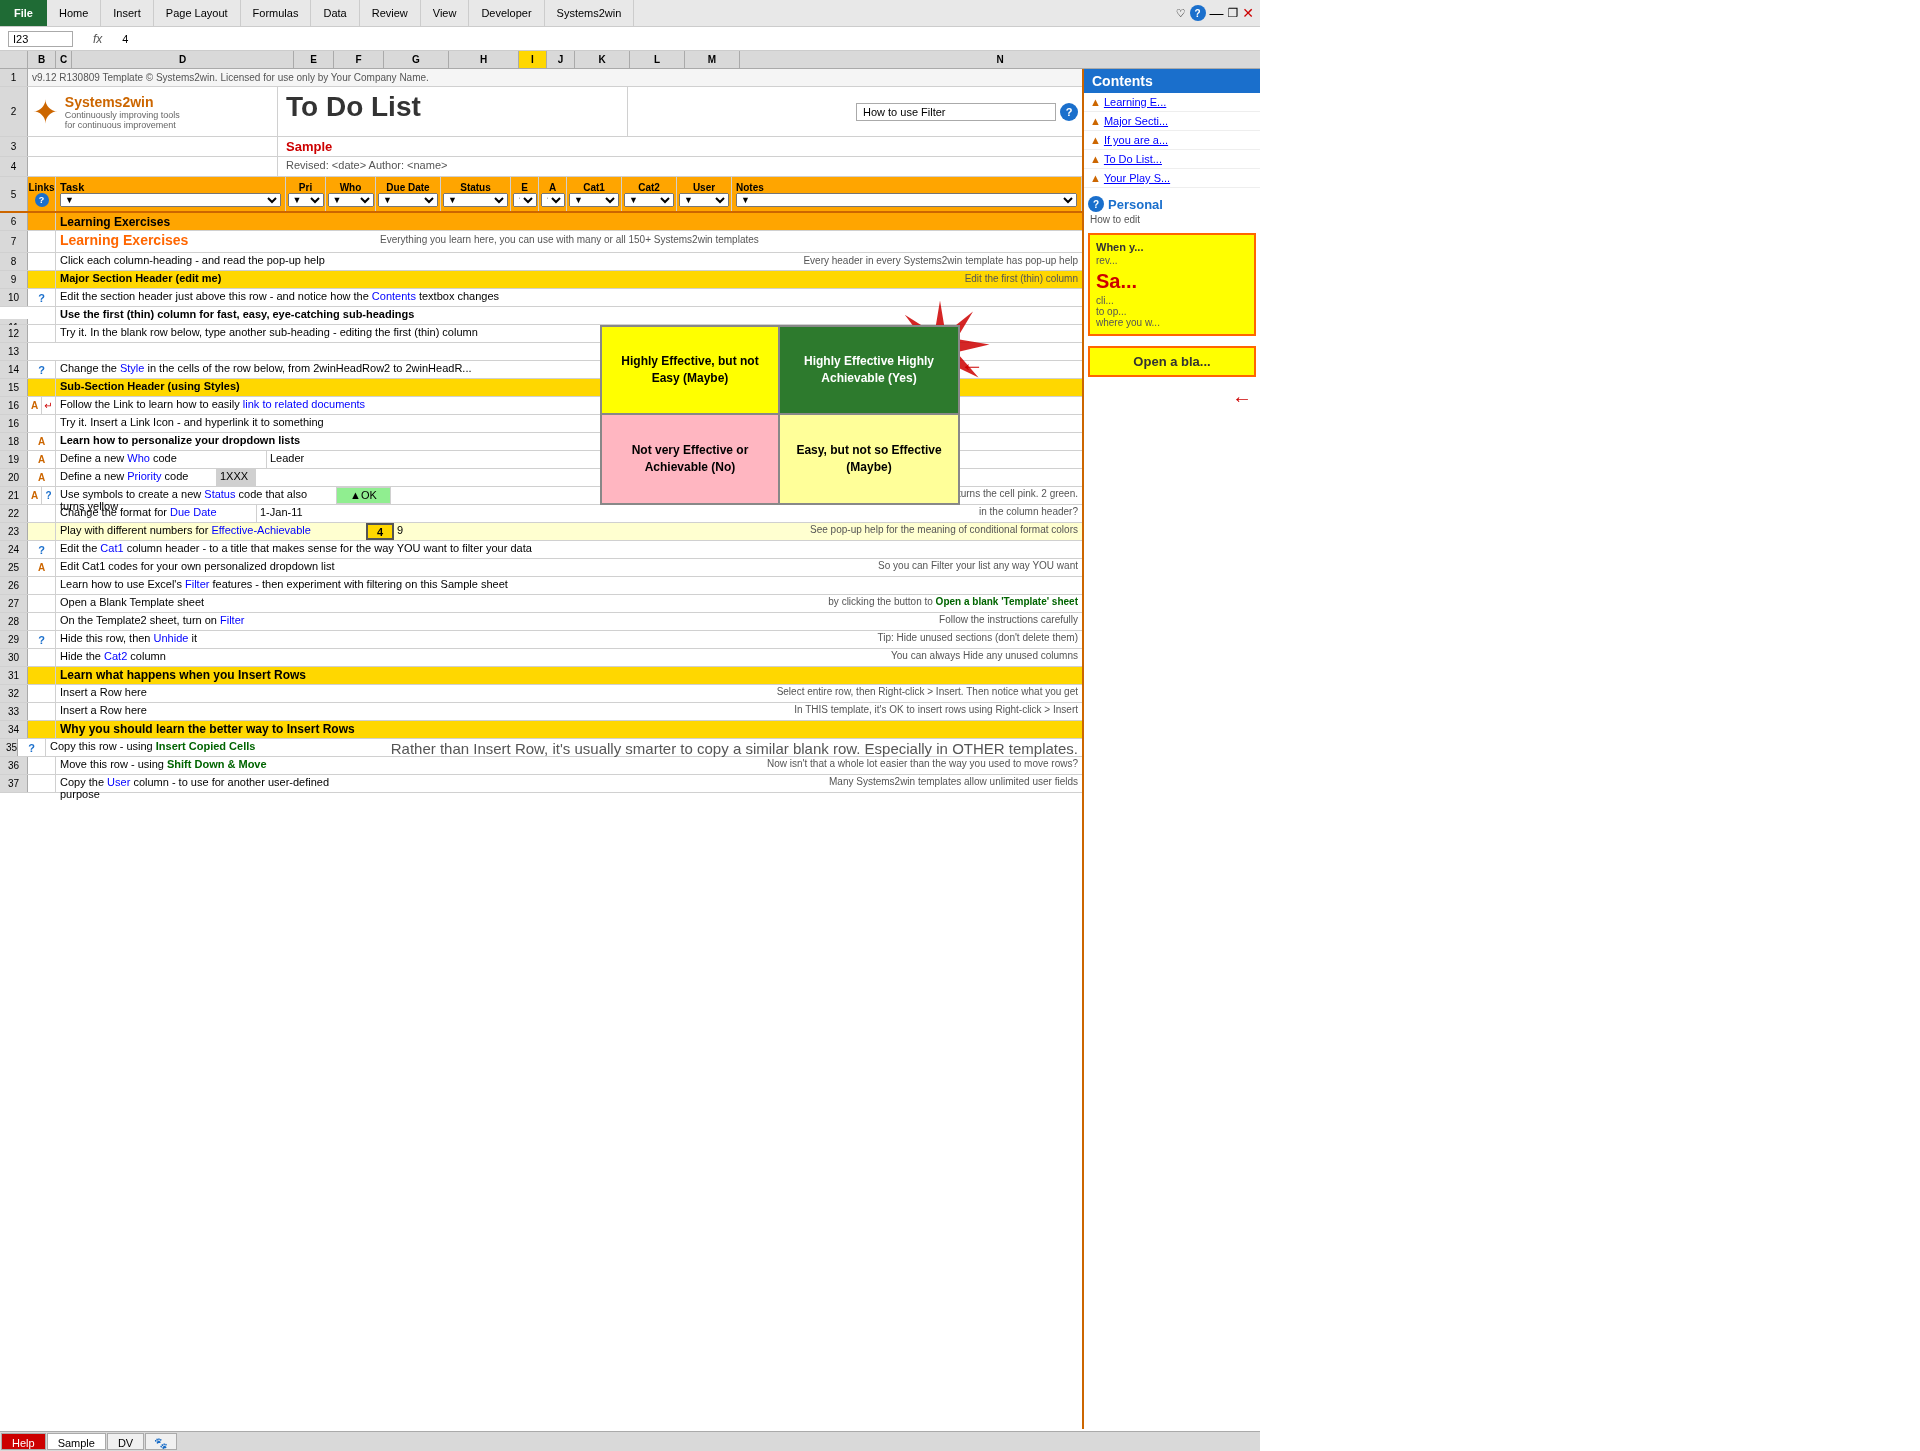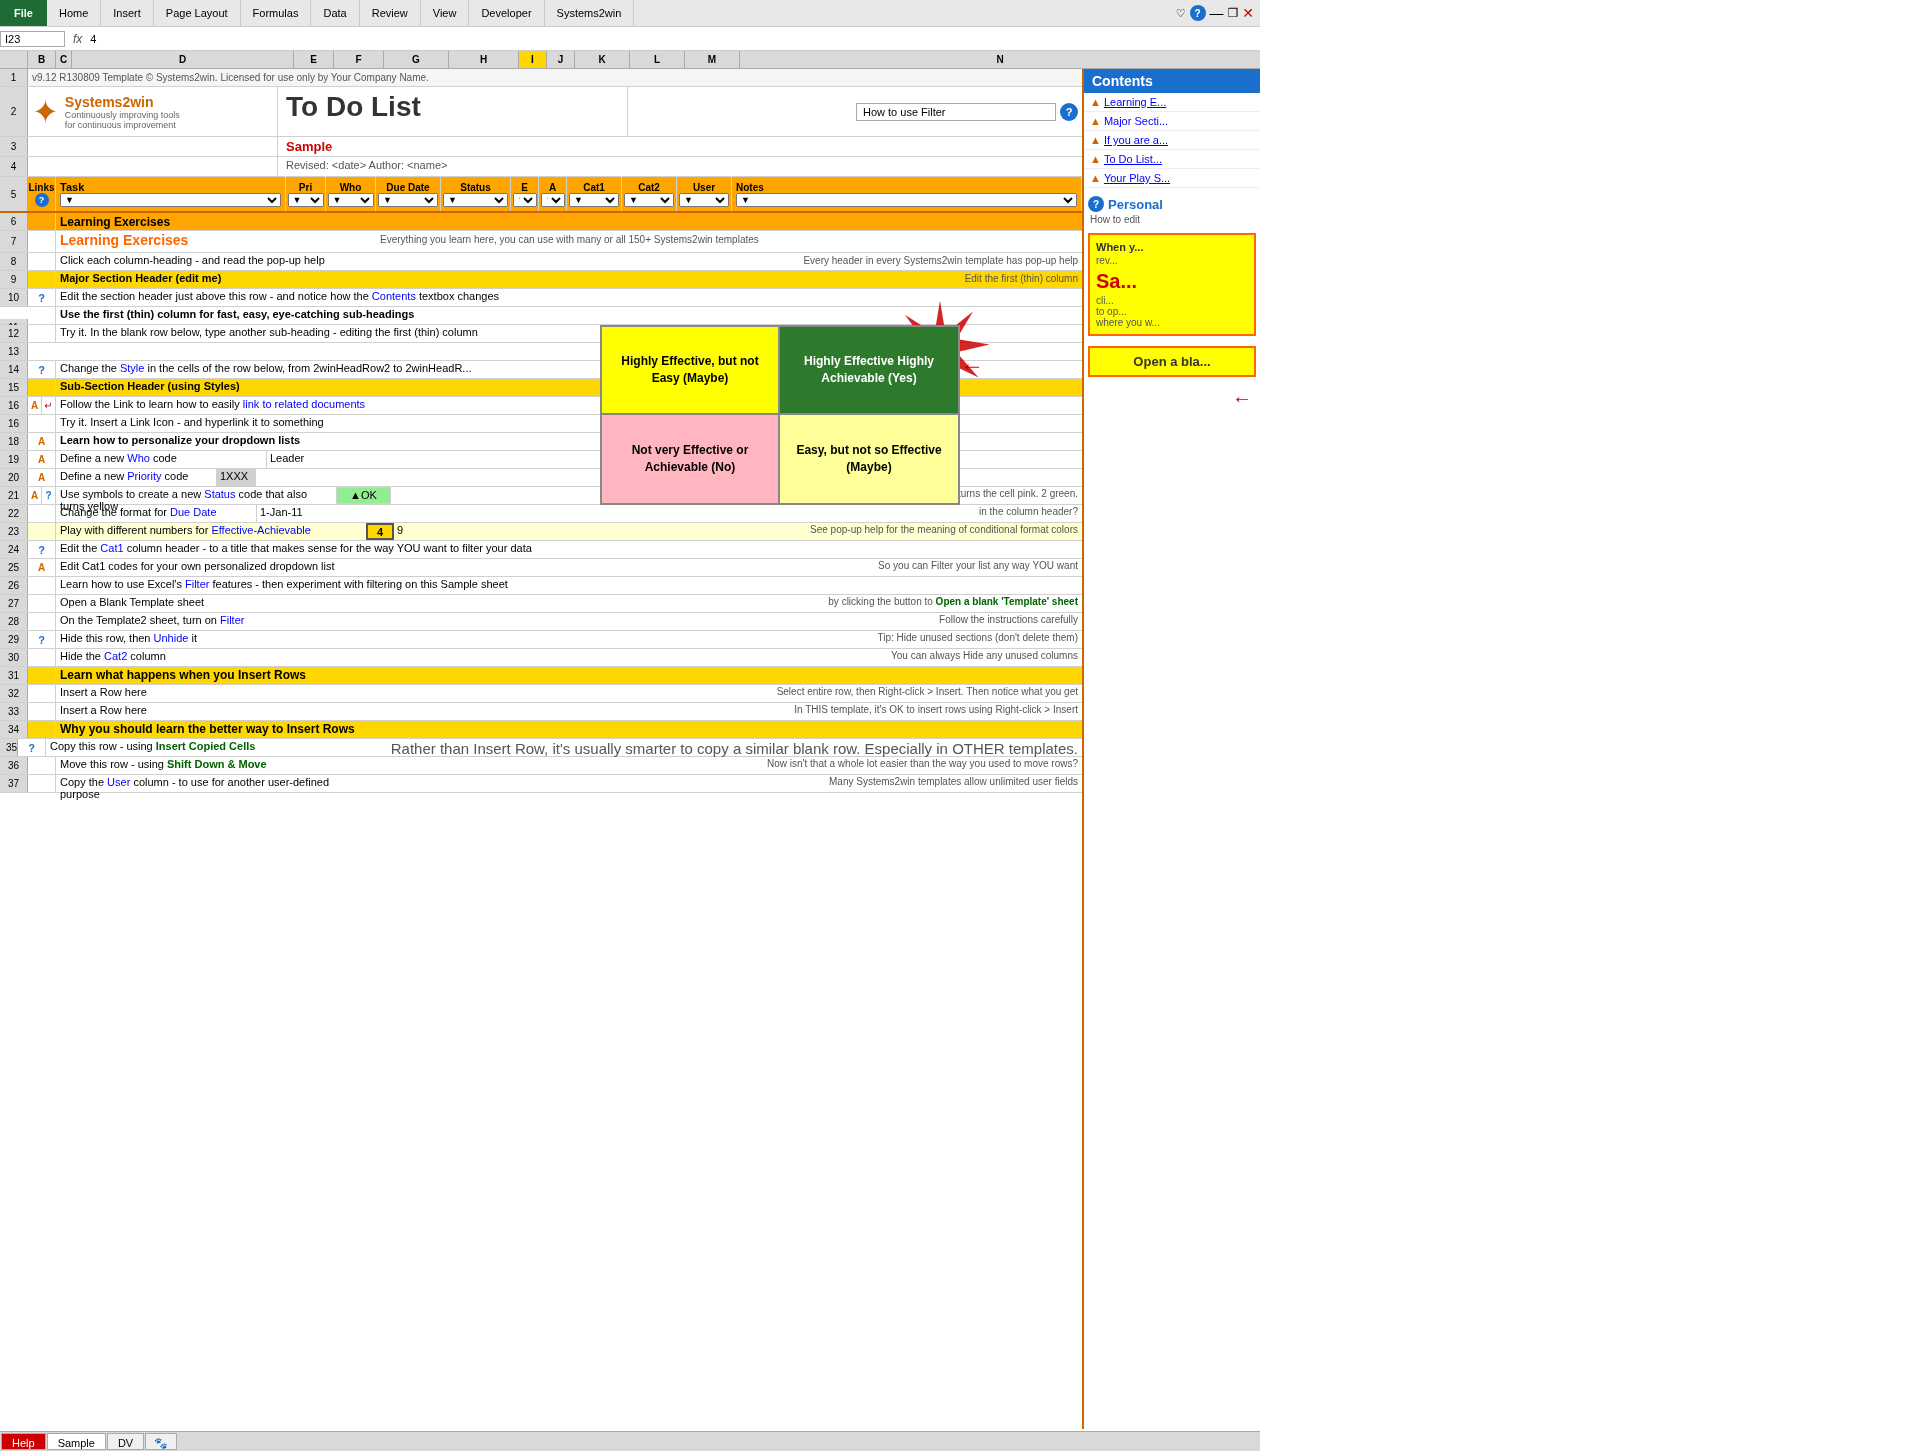--- a/index.html
+++ b/index.html
@@ -25,21 +25,21 @@
       <div style="flex:1; background:#e8e8e8; display:flex; justify-content:flex-end; align-items:center; padding-right:6px; gap:4px;">
         <span style="cursor:pointer;">♡</span>
         <span style="display:inline-flex; align-items:center; justify-content:center; width:16px; height:16px; border-radius:50%; background:#1a6fcc; color:#fff; font-weight:bold; font-size:10px; cursor:pointer;">?</span>
         <span style="cursor:pointer; font-size:14px;">—</span>
         <span style="cursor:pointer; font-size:12px;">❐</span>
         <span style="cursor:pointer; font-size:14px; color:#cc0000;">✕</span>
       </div>
     </div>
   </div>
 
-  <div style="display:flex; align-items:center; background:#fff; border-bottom:1px solid #ccc; padding:2px 0; gap:8px; height:24px;">
+  <div style="display:flex; align-items:center; background:#fff; border-bottom:1px solid #ccc; padding:2px 8px; gap:20px; height:24px;">
     <input style="border: 1px solid rgb(170, 170, 170); padding: 1px 4px; width: 65px; font-size: 11px;" value="I23">
     <span style="font-style:italic; color:#555; font-size:12px;">fx</span>
     <span style="font-size:11px;">4</span>
   </div>
 
   <div style="display:flex; background:#d9d9d9; border-bottom:1px solid #aaa; height:18px;">
     <div style="width:28px; border-right:1px solid #aaa;"></div>
     <div style="width:28px; border-right:1px solid #aaa; text-align:center; font-size:10px; font-weight:bold; line-height:18px;">B</div>
     <div style="width:16px; border-right:1px solid #aaa; text-align:center; font-size:10px; font-weight:bold; line-height:18px;">C</div>
     <div style="width:222px; border-right:1px solid #aaa; text-align:center; font-size:10px; font-weight:bold; line-height:18px;">D</div>
@@ -411,21 +411,21 @@
     <div style="width:178px; background:#fff; border-left:2px solid #cc6600; overflow:hidden; display:flex; flex-direction:column;">
 
       <div style="background:#1a6fcc; color:#fff; font-weight:bold; font-size:14px; padding:4px 8px;">Contents</div>
 
       <div style="display:flex; align-items:center; gap:3px; padding:3px 6px; font-size:11px; border-bottom:1px solid #eee; cursor:pointer;">
         <span style="color:#cc6600; font-size:11px;">▲</span>
         <span style="color:#0000ff; text-decoration:underline; cursor:pointer;">Learning E...</span>
       </div>
       <div style="display:flex; align-items:center; gap:3px; padding:3px 6px; font-size:11px; border-bottom:1px solid #eee; cursor:pointer;">
         <span style="color:#cc6600; font-size:11px;">▲</span>
-        <span style="color:#0000ff; cursor:pointer;text-align:center;">Major Secti...</span>
+        <span style="color:#0000ff; text-decoration:underline; cursor:pointer;text-align:center;">Major Secti...</span>
       </div>
       <div style="display:flex; align-items:center; gap:3px; padding:3px 6px; font-size:11px; border-bottom:1px solid #eee; cursor:pointer;">
         <span style="color:#cc6600; font-size:11px;">▲</span>
         <span style="color:#0000ff; text-decoration:underline; cursor:pointer;">If you are a...</span>
       </div>
       <div style="display:flex; align-items:center; gap:3px; padding:3px 6px; font-size:11px; border-bottom:1px solid #eee; cursor:pointer;">
         <span style="color:#cc6600; font-size:11px;">▲</span>
         <span style="color:#0000ff; text-decoration:underline; cursor:pointer;">To Do List...</span>
       </div>
       <div style="display:flex; align-items:center; gap:3px; padding:3px 6px; font-size:11px; border-bottom:1px solid #eee; cursor:pointer;">

